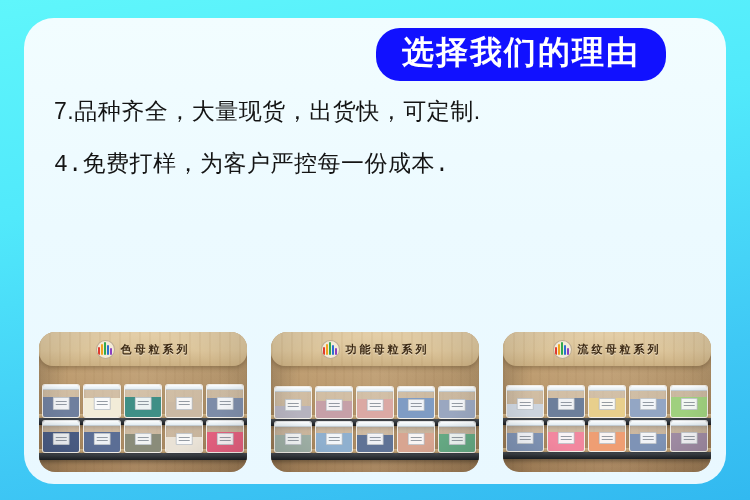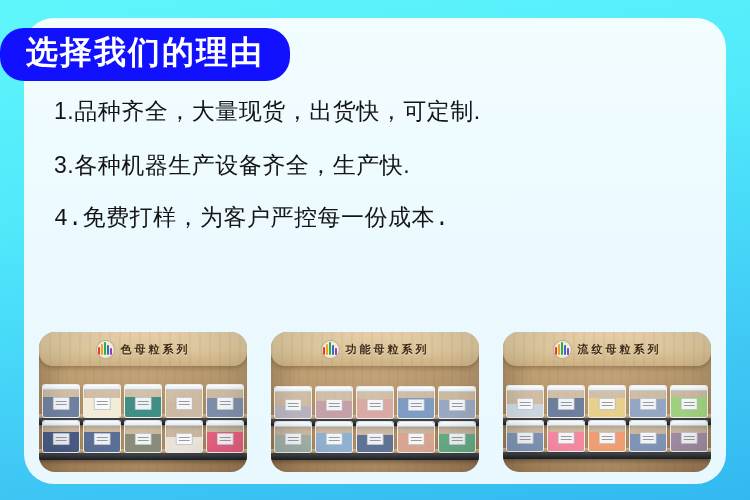--- a/index.html
+++ b/index.html
@@ -33,21 +33,21 @@
     background: linear-gradient(180deg, #f2fdff 0%, #ecfaff 45%, #e9f8ff 100%);
   }
 
   
   .title-wrap {
     position: absolute;
     left: 0;
     top: 28px;
     width: 666px;
     display: flex;
-    justify-content: flex-start;
+    justify-content: flex-end;
   }
   .title-badge {
     background: #1111ff;
     border-radius: 24px;
     padding: 6px 26px 9px 26px;
     display: inline-block;
     line-height: 1;
   }
   .title-text {
     color: #ffffff;
@@ -249,22 +249,21 @@
 
   <div class="panel"></div>
 
   <div class="title-wrap">
     <div class="title-badge">
       <span class="title-text">选择我们的理由</span>
     </div>
   </div>
 
   <div class="bullets">
-    <div class="bullet-line">1.品种齐全，大量现货，出货快，可定制.</div>
-    <div class="bullet-line">3.各种机器生产设备齐全，生产快.</div>
+    <div class="bullet-line">7.品种齐全，大量现货，出货快，可定制.</div>
     <div class="bullet-line">4.免费打样，为客户严控每一份成本.</div>
   </div>
 
   <div class="photos">
 
     <div class="photo">
       <div class="scene">
           <div class="shelf-lip" style="top: 82px;"></div>
           <div class="shelf" style="top: 86px;"></div>
           <div class="shelf-lip" style="top: 117px;"></div>

